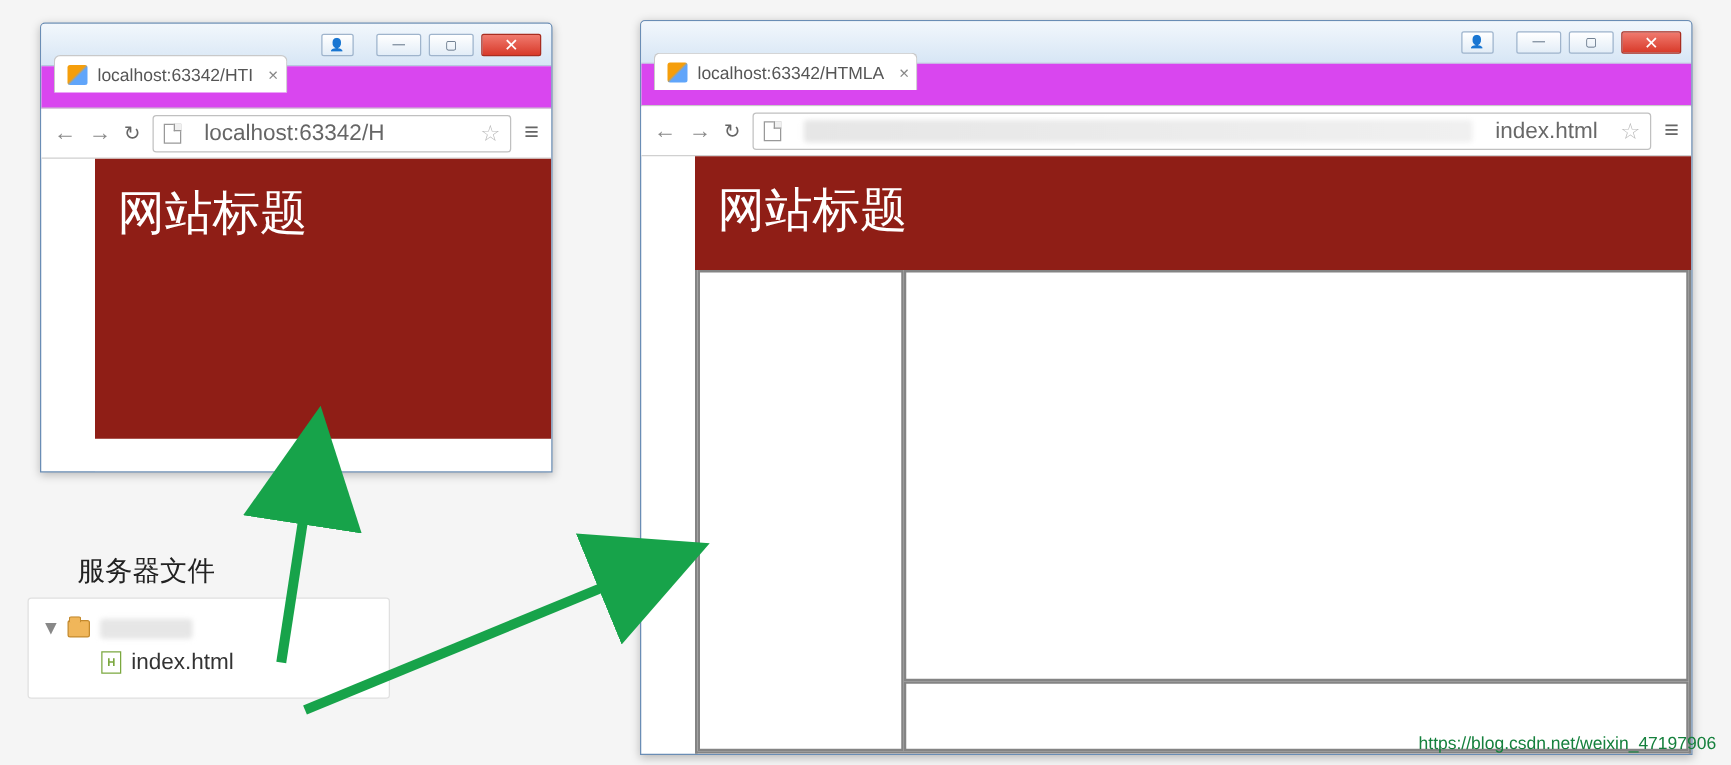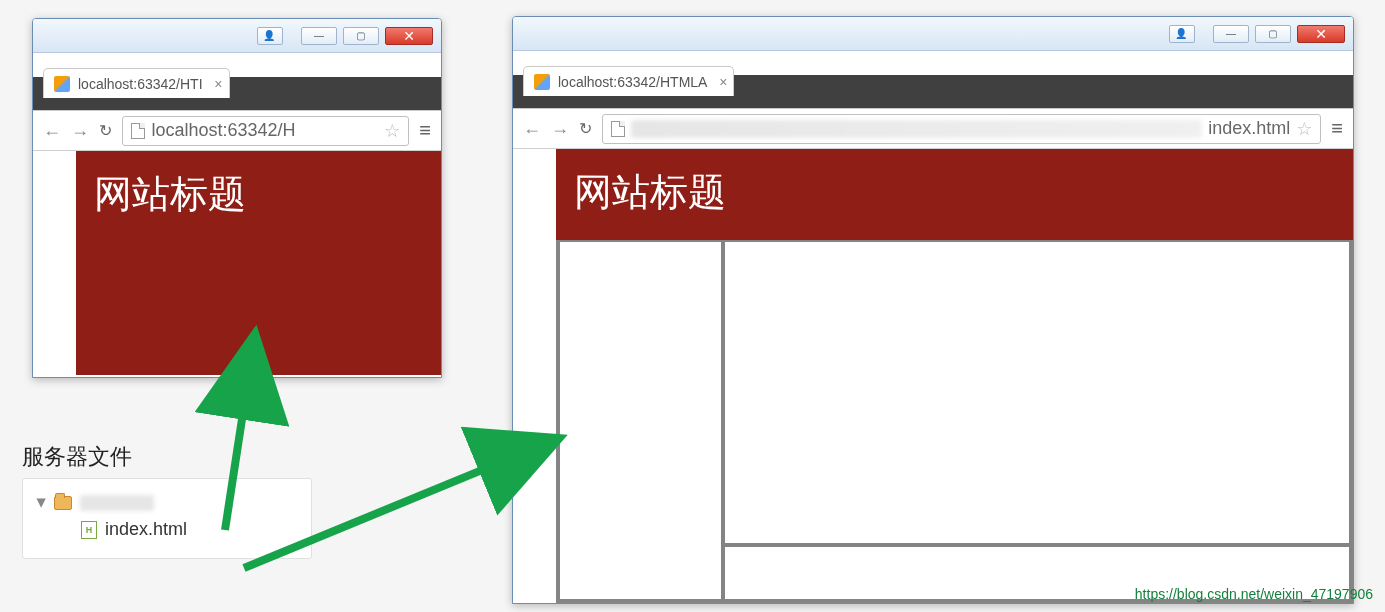--- a/index.html
+++ b/index.html
@@ -51,26 +51,25 @@
       border: 1px solid #a82d20;
       color: #fff;
       font-size: 14px;
       display: flex; align-items: center; justify-content: center;
       line-height: 1;
     }
     .tb-sep { width: 6px; }
 
     .tab-row {
       height: 34px;
-      background: #404040;
+      background: #d946ef;
       border-bottom: 1px solid #c9c9c9;
       display: flex;
       align-items: flex-end;
       padding: 12px 10px;
-      margin-top: 24px;
     }
     .tab {
       height: 30px;
       background: #fff;
       border: 1px solid #c9c9c9;
       border-bottom: none;
       border-radius: 5px 5px 0 0;
       display: flex; align-items: center;
       padding: 0 26px 0 10px;
       gap: 8px;
@@ -98,21 +97,21 @@
     .nav-icon { font-size: 18px; color: #888; }
     .reload-icon { font-size: 16px; color: #666; }
     .url-bar {
       flex: 1; height: 30px;
       border: 1px solid #c0c0c0;
       border-radius: 3px;
       display: flex; align-items: center;
       padding: 0 8px;
       background: #fff;
       font-size: 18px; color: #666;
-      gap: 6px;
+      gap: 18px;
     }
     .page-icon {
       width: 14px; height: 16px;
       border: 1px solid #999;
       background: #fff;
       position: relative;
     }
     .page-icon::after {
       content:""; position:absolute; right:-1px; top:-1px;
       width:5px; height:5px; background:#f0f0f0;
@@ -149,21 +148,21 @@
     .f1 { grid-column: 1; grid-row: 1/3; }
     .f2 { grid-column: 2; grid-row: 1; }
     .f3 { grid-column: 2; grid-row: 2; }
 
     
     .file-panel {
       position: absolute;
       left: 22px; top: 442px;
       width: 290px;
     }
-    .file-title { font-size: 22px; color: #222; margin-bottom: 6px; }
+    .file-title { font-size: 22px; color: #222; margin-bottom: 6px; margin-left: 40px; }
     .file-box {
       background: #fff;
       border: 1px solid #e0e0e0;
       border-radius: 3px;
       padding: 12px 14px 14px 14px;
     }
     .tree-row {
       display: flex; align-items: center;
       gap: 8px; font-size: 18px; color: #333;
       padding: 4px 0;

